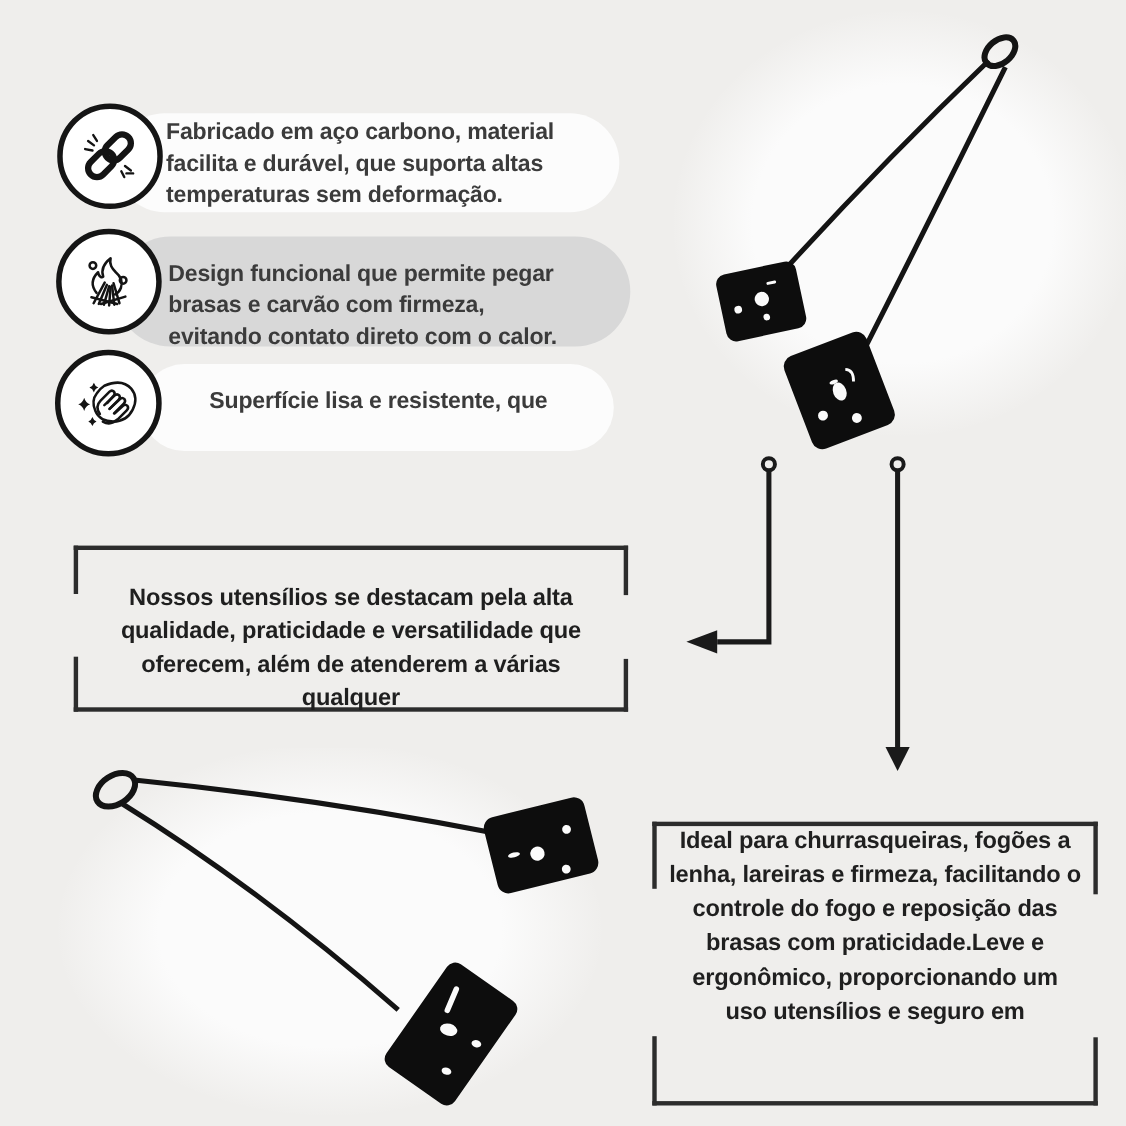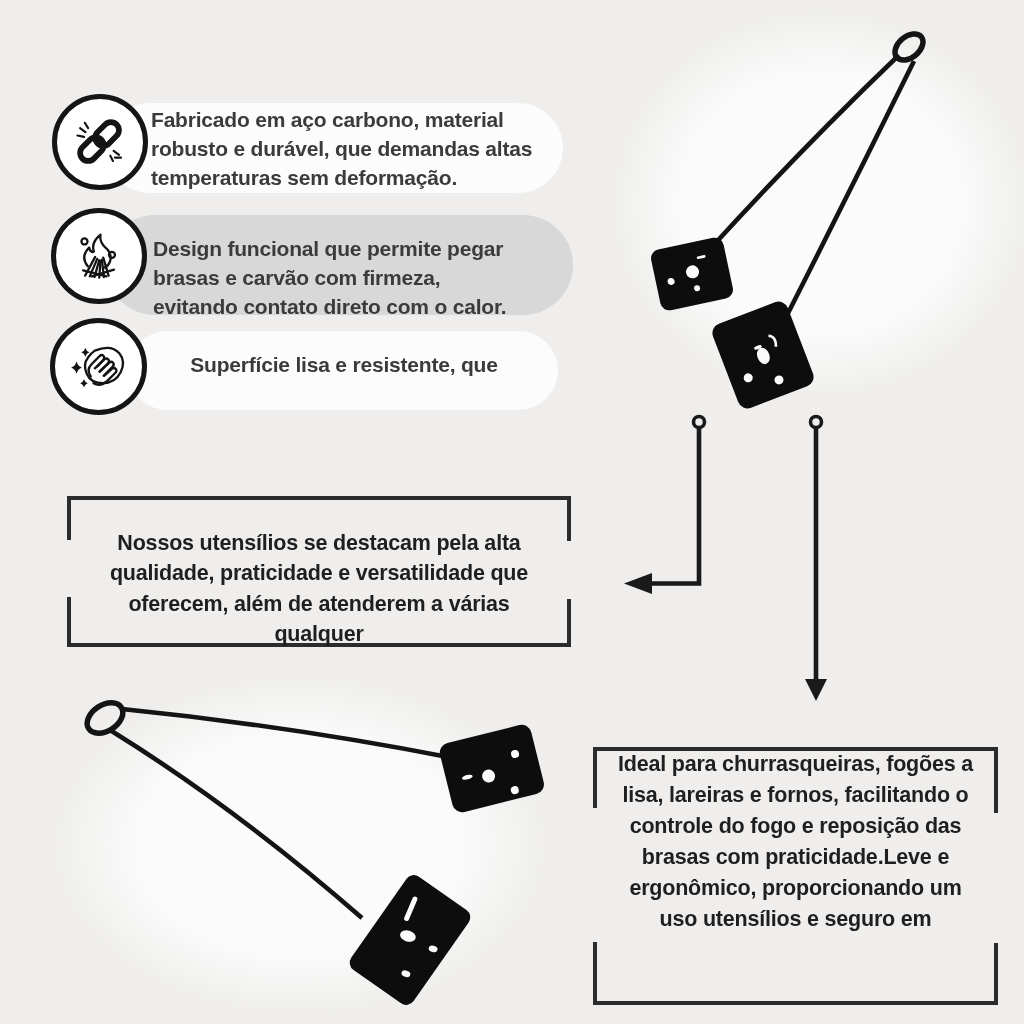--- a/index.html
+++ b/index.html
@@ -142,21 +142,21 @@
           <path d="M17,41 l10,2"></path>
           <path d="M28,22 l5,8"></path>
         <path d="M71,64 l8,6"></path>
           <path d="M73,74 l9,0"></path>
           <path d="M66,71 l4,8"></path>
       </g>
     </svg>
   </div>
   <div class="callout-text" style="left:151px;top:103px;width:405px;height:90px;">
     <span class="tline">Fabricado em aço carbono, material</span>
-    <span class="tline">robusto e durável, que demandas altas</span>
+    <span class="tline">facilita e durável, que suporta altas</span>
     <span class="tline">temperaturas sem deformação.</span>
   </div>
 
   <div class="bubble gray" style="left:105px;top:215px;width:468px;height:100px;"></div>
   <div class="icon-circle" style="left:51px;top:208px;width:96px;height:96px;">
     <svg viewBox="0 0 100 100">
       <g stroke="#141414" fill="none" stroke-width="3.4" stroke-linecap="round" stroke-linejoin="round">
         <path d="M34,66 C26,56 28,46 36,38 C37,44 41,46 43,44 C40,35 44,26 53,19 C51,28 55,33 60,38 C66,43 70,50 67,59 q-2,6 -8,9"></path>
         <circle cx="29" cy="29" r="4.5"></circle>
         <circle cx="70" cy="49" r="4.5"></circle>
@@ -215,21 +215,21 @@
 
   <div class="ann-box" style="left:593px;top:747px;width:405px;height:258px;">
     <div class="seg" style="left:0;top:0;width:405px;height:4px;"></div>
     <div class="seg" style="left:0;top:254px;width:405px;height:4px;"></div>
     <div class="seg" style="left:0;top:0;width:4px;height:61px;"></div>
     <div class="seg" style="left:0;top:195px;width:4px;height:63px;"></div>
     <div class="seg" style="left:401px;top:0;width:4px;height:66px;"></div>
     <div class="seg" style="left:401px;top:196px;width:4px;height:62px;"></div>
     <div class="ann-text bb-text" style="left:-10px;top:0;width:425px;height:190px;">
       <span class="tline">Ideal para churrasqueiras, fogões a</span>
-      <span class="tline">lisa, lareiras e fornos, facilitando o</span>
+      <span class="tline">lenha, lareiras e firmeza, facilitando o</span>
       <span class="tline">controle do fogo e reposição das</span>
       <span class="tline">brasas com praticidade.Leve e</span>
       <span class="tline">ergonômico, proporcionando um</span>
       <span class="tline">uso utensílios e seguro em</span>
     </div>
   </div>
 
 </div>
 
 </body></html>

